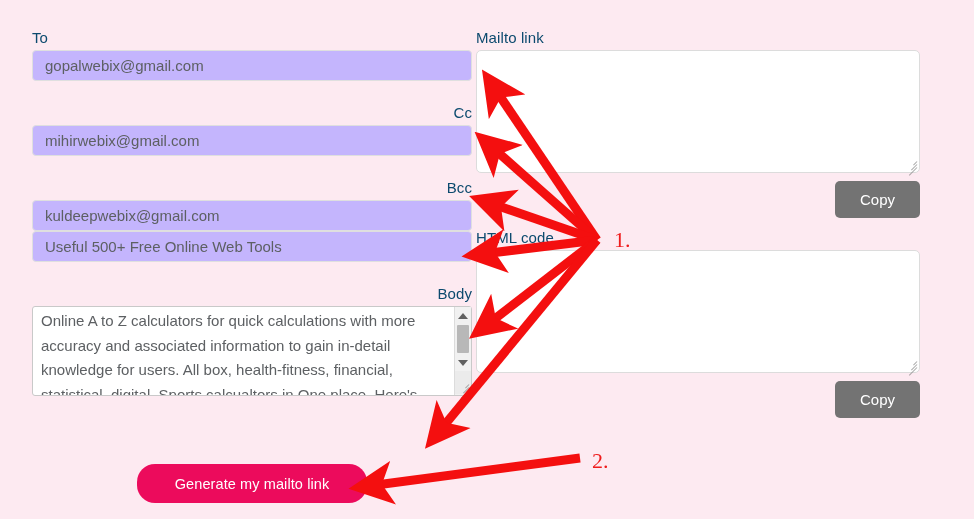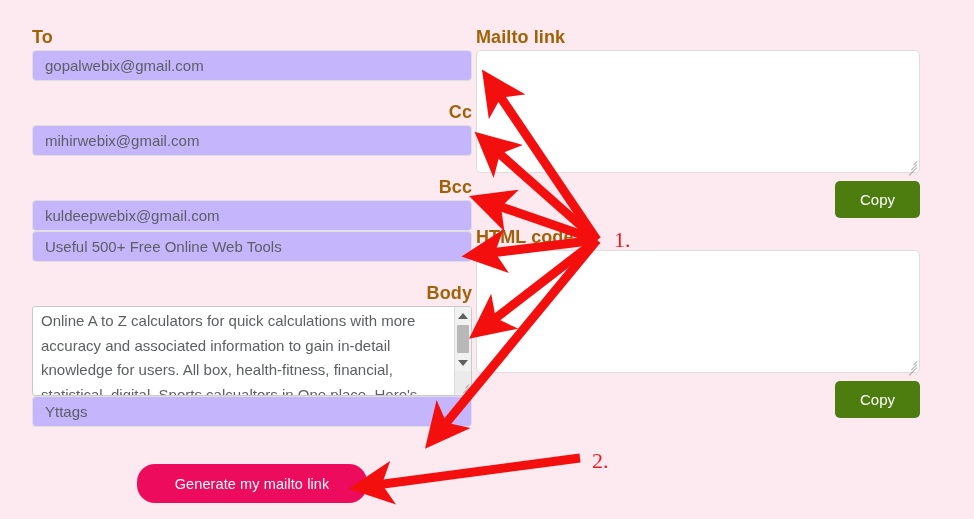--- a/index.html
+++ b/index.html
@@ -27,23 +27,23 @@
     width: 440px;
   }
   .col-right {
     position: absolute;
     left: 476px;
     top: 28px;
     width: 444px;
   }
   
   .field-label {
-    font-size: 18px;
-    font-weight: bold;
-    color: #a16207;
+    font-size: 15px;
+    font-weight: normal;
+    color: #0c4a6e;
     line-height: 19px;
     margin: 0 0 3px 0;
     letter-spacing: 0.1px;
   }
   .field-label.spaced { margin-top: 22px; text-align: right; }
   
   .text-input {
     box-sizing: border-box;
     display: block;
     width: 440px;
@@ -164,21 +164,21 @@
   .resize-grip span:nth-child(1) { bottom: 1px; width: 11px; }
   .resize-grip span:nth-child(2) { bottom: 4px; width: 8px; }
   .resize-grip span:nth-child(3) { bottom: 7px; width: 5px; }
   
   .copy-btn {
     display: block;
     margin-left: auto;
     margin-top: 8px;
     width: 85px;
     height: 37px;
-    background: #4d7c0f;
+    background: #737373;
     color: #ffffff;
     border: none;
     border-radius: 5px;
     font-size: 15px;
     font-family: "Liberation Sans", sans-serif;
     cursor: pointer;
     line-height: 37px;
     padding: 0;
     text-align: center;
   }
@@ -249,21 +249,20 @@
           </div>
         <div class="sb-corner"></div>
       </div>
       <div class="resize-grip">
         <span></span>
           <span></span>
           <span></span>
       </div>
     </div>
 
-    <input class="text-input" type="text" value="Yttags" style="">
   </div>
 
   <div class="generate-row">
     <button class="generate-btn">Generate my mailto link</button>
   </div>
 
   <div class="col-right">
 
     <div class="field-label">Mailto link</div>
     <div class="area-wrap">

